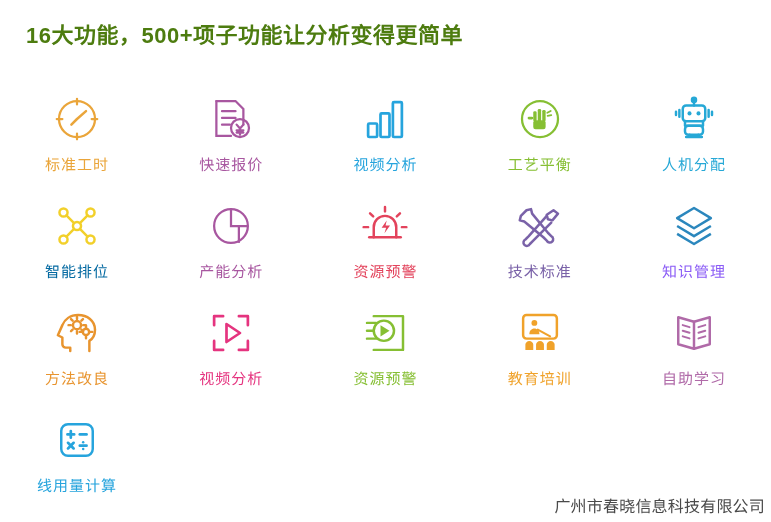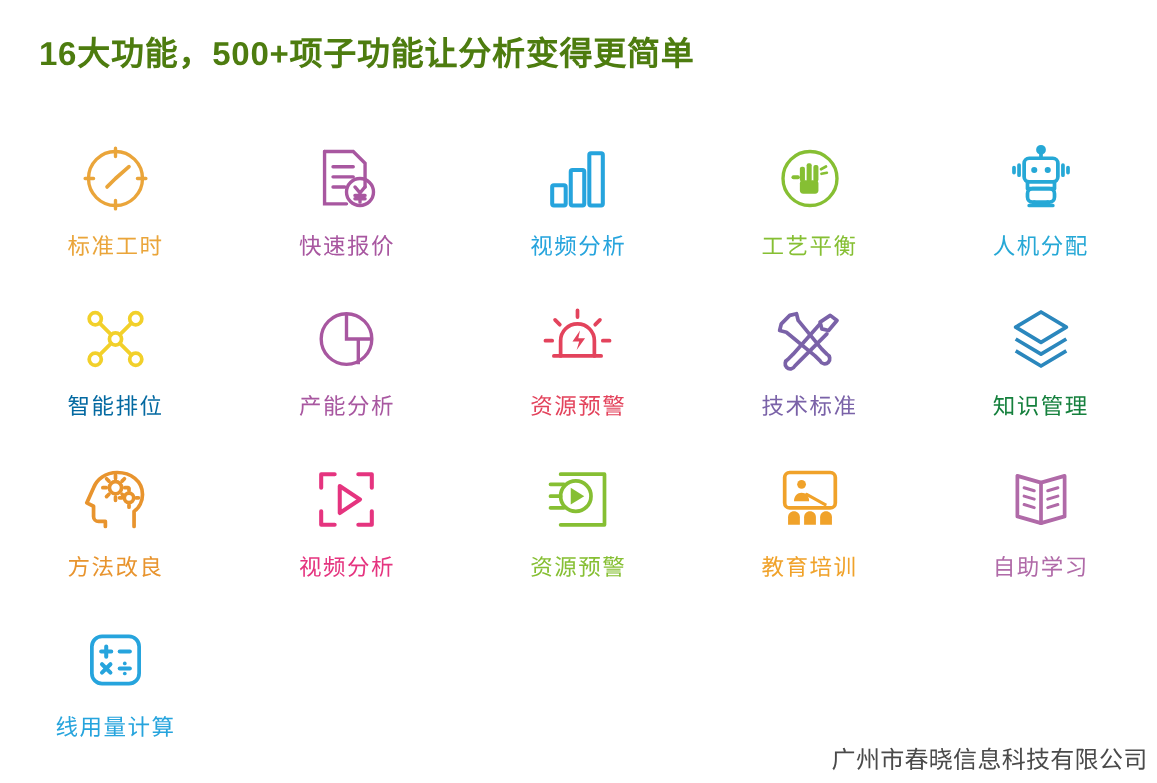--- a/index.html
+++ b/index.html
@@ -202,21 +202,21 @@
   </div>
 
   <div class="feature-cell">
     <span class="feature-icon">
       <svg viewBox="0 0 48 48" fill="none" stroke="#2b87bd" stroke-width="2.2" stroke-linejoin="round">
         <path d="M24 8L9 17l15 9 15-9-15-9z"></path>
         <path d="M9 24l15 9 15-9"></path>
         <path d="M9 31l15 9 15-9"></path>
       </svg>
     </span>
-    <span class="feature-label" style="color:#15803d">知识管理</span>
+    <span class="feature-label" style="color:#8b5cf6">知识管理</span>
   </div>
 
   <div class="feature-cell">
     <span class="feature-icon">
       <svg viewBox="0 0 48 48" fill="none" stroke="#e8942e" stroke-width="2.2" stroke-linecap="round" stroke-linejoin="round">
         <path d="M35 40V31c3-2 5-6 5-10 0-8-7-13-15-13-7 0-12 4-14 9l-4 9 4 2v6a3 3 0 0 0 3 3h4v3"></path>
         <circle cx="24" cy="17" r="3.6"></circle>
         <path d="M24 11.5v-2M24 24.5v-2M29.5 17h2M16.5 17h2M27.9 13.1l1.4-1.4M18.7 22.3l1.4-1.4M27.9 20.9l1.4 1.4M18.7 11.7l1.4 1.4"></path>
         <circle cx="32" cy="23" r="2.8"></circle>
         <path d="M32 18.8v-1.4M32 28.6v-1.4M36.2 23h1.4M26.4 23h1.4"></path>

